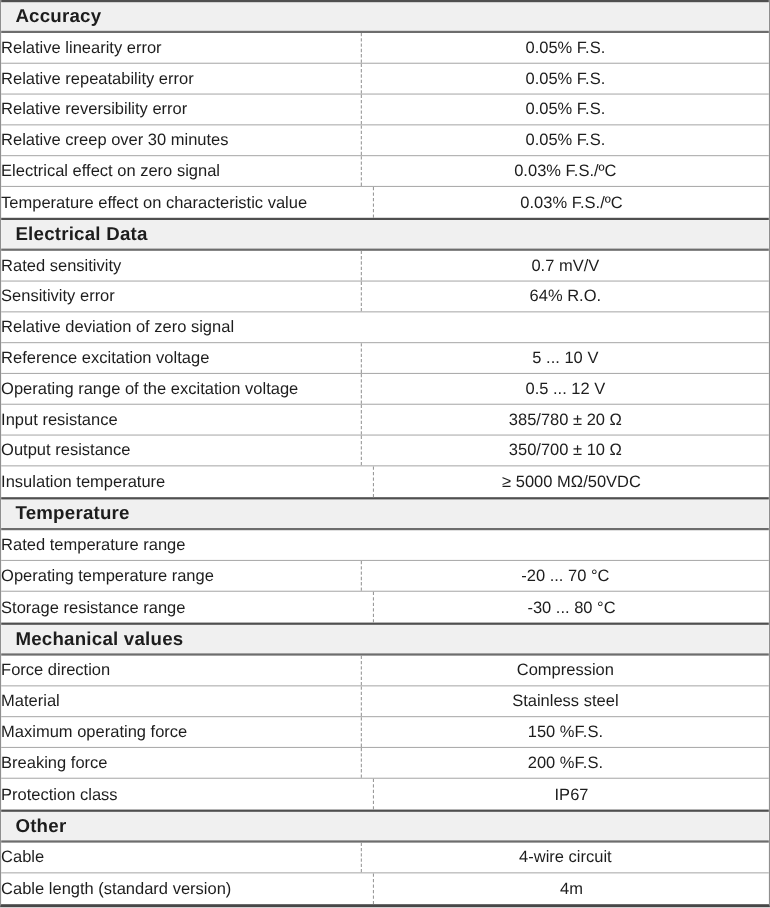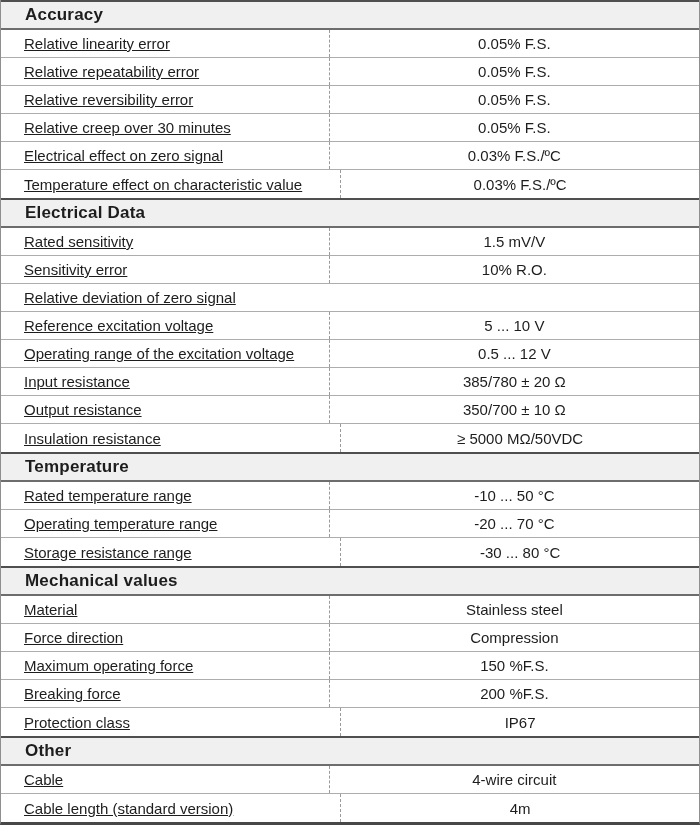--- a/index.html
+++ b/index.html
@@ -20,42 +20,41 @@
   }
   .section-header {
     box-sizing: border-box;
     height: 30px;
     background: #f0f0f0;
     border-top: 2px solid #4f4f4f;
     border-bottom: 2px solid #6d6d6d;
     font-weight: bold;
     font-size: 17px;
     line-height: 26px;
-    padding-left: 24px;
+    padding-left: 13px;
     letter-spacing: 0.2px;
   }
   .spec-row {
     box-sizing: border-box;
     display: flex;
     height: 28px;
     border-bottom: 1px solid #adadad;
     font-size: 15px;
   }
   .spec-row.sec-last {
     border-bottom: none;
     gap: 21px;
   }
   .cell-label {
     box-sizing: border-box;
     width: 349px;
-    padding-left: 23px;
+    padding-left: 0;
     display: flex;
     align-items: center;
     white-space: nowrap;
-    text-decoration: underline;
   }
   .cell-value {
     box-sizing: border-box;
     width: 396px;
     border-left: 1px dashed #9a9a9a;
     display: flex;
     align-items: center;
     justify-content: center;
     text-align: center;
     white-space: nowrap;
@@ -88,25 +87,25 @@
     <div class="cell-value">0.03% F.S./ºC</div>
   </div>
   <div class="spec-row sec-last">
     <div class="cell-label">Temperature effect on characteristic value</div>
     <div class="cell-value">0.03% F.S./ºC</div>
   </div>
 
   <div class="section-header">Electrical Data</div>
   <div class="spec-row">
     <div class="cell-label">Rated sensitivity</div>
-    <div class="cell-value">1.5 mV/V</div>
+    <div class="cell-value">0.7 mV/V</div>
   </div>
   <div class="spec-row">
     <div class="cell-label">Sensitivity error</div>
-    <div class="cell-value">10% R.O.</div>
+    <div class="cell-value">64% R.O.</div>
   </div>
   <div class="spec-row">
     <div class="cell-label">Relative deviation of zero signal</div>
   </div>
   <div class="spec-row">
     <div class="cell-label">Reference excitation voltage</div>
     <div class="cell-value">5 ... 10 V</div>
   </div>
   <div class="spec-row">
     <div class="cell-label">Operating range of the excitation voltage</div>
@@ -114,46 +113,45 @@
   </div>
   <div class="spec-row">
     <div class="cell-label">Input resistance</div>
     <div class="cell-value">385/780 ± 20 Ω</div>
   </div>
   <div class="spec-row">
     <div class="cell-label">Output resistance</div>
     <div class="cell-value">350/700 ± 10 Ω</div>
   </div>
   <div class="spec-row sec-last">
-    <div class="cell-label">Insulation resistance</div>
+    <div class="cell-label">Insulation temperature</div>
     <div class="cell-value">≥ 5000 MΩ/50VDC</div>
   </div>
 
   <div class="section-header">Temperature</div>
   <div class="spec-row">
     <div class="cell-label">Rated temperature range</div>
-    <div class="cell-value">-10 ... 50 °C</div>
   </div>
   <div class="spec-row">
     <div class="cell-label">Operating temperature range</div>
     <div class="cell-value">-20 ... 70 °C</div>
   </div>
   <div class="spec-row sec-last">
     <div class="cell-label">Storage resistance range</div>
     <div class="cell-value">-30 ... 80 °C</div>
   </div>
 
   <div class="section-header">Mechanical values</div>
   <div class="spec-row">
+    <div class="cell-label">Force direction</div>
+    <div class="cell-value">Compression</div>
+  </div>
+  <div class="spec-row">
     <div class="cell-label">Material</div>
     <div class="cell-value">Stainless steel</div>
-  </div>
-  <div class="spec-row">
-    <div class="cell-label">Force direction</div>
-    <div class="cell-value">Compression</div>
   </div>
   <div class="spec-row">
     <div class="cell-label">Maximum operating force</div>
     <div class="cell-value">150 %F.S.</div>
   </div>
   <div class="spec-row">
     <div class="cell-label">Breaking force</div>
     <div class="cell-value">200 %F.S.</div>
   </div>
   <div class="spec-row sec-last">

